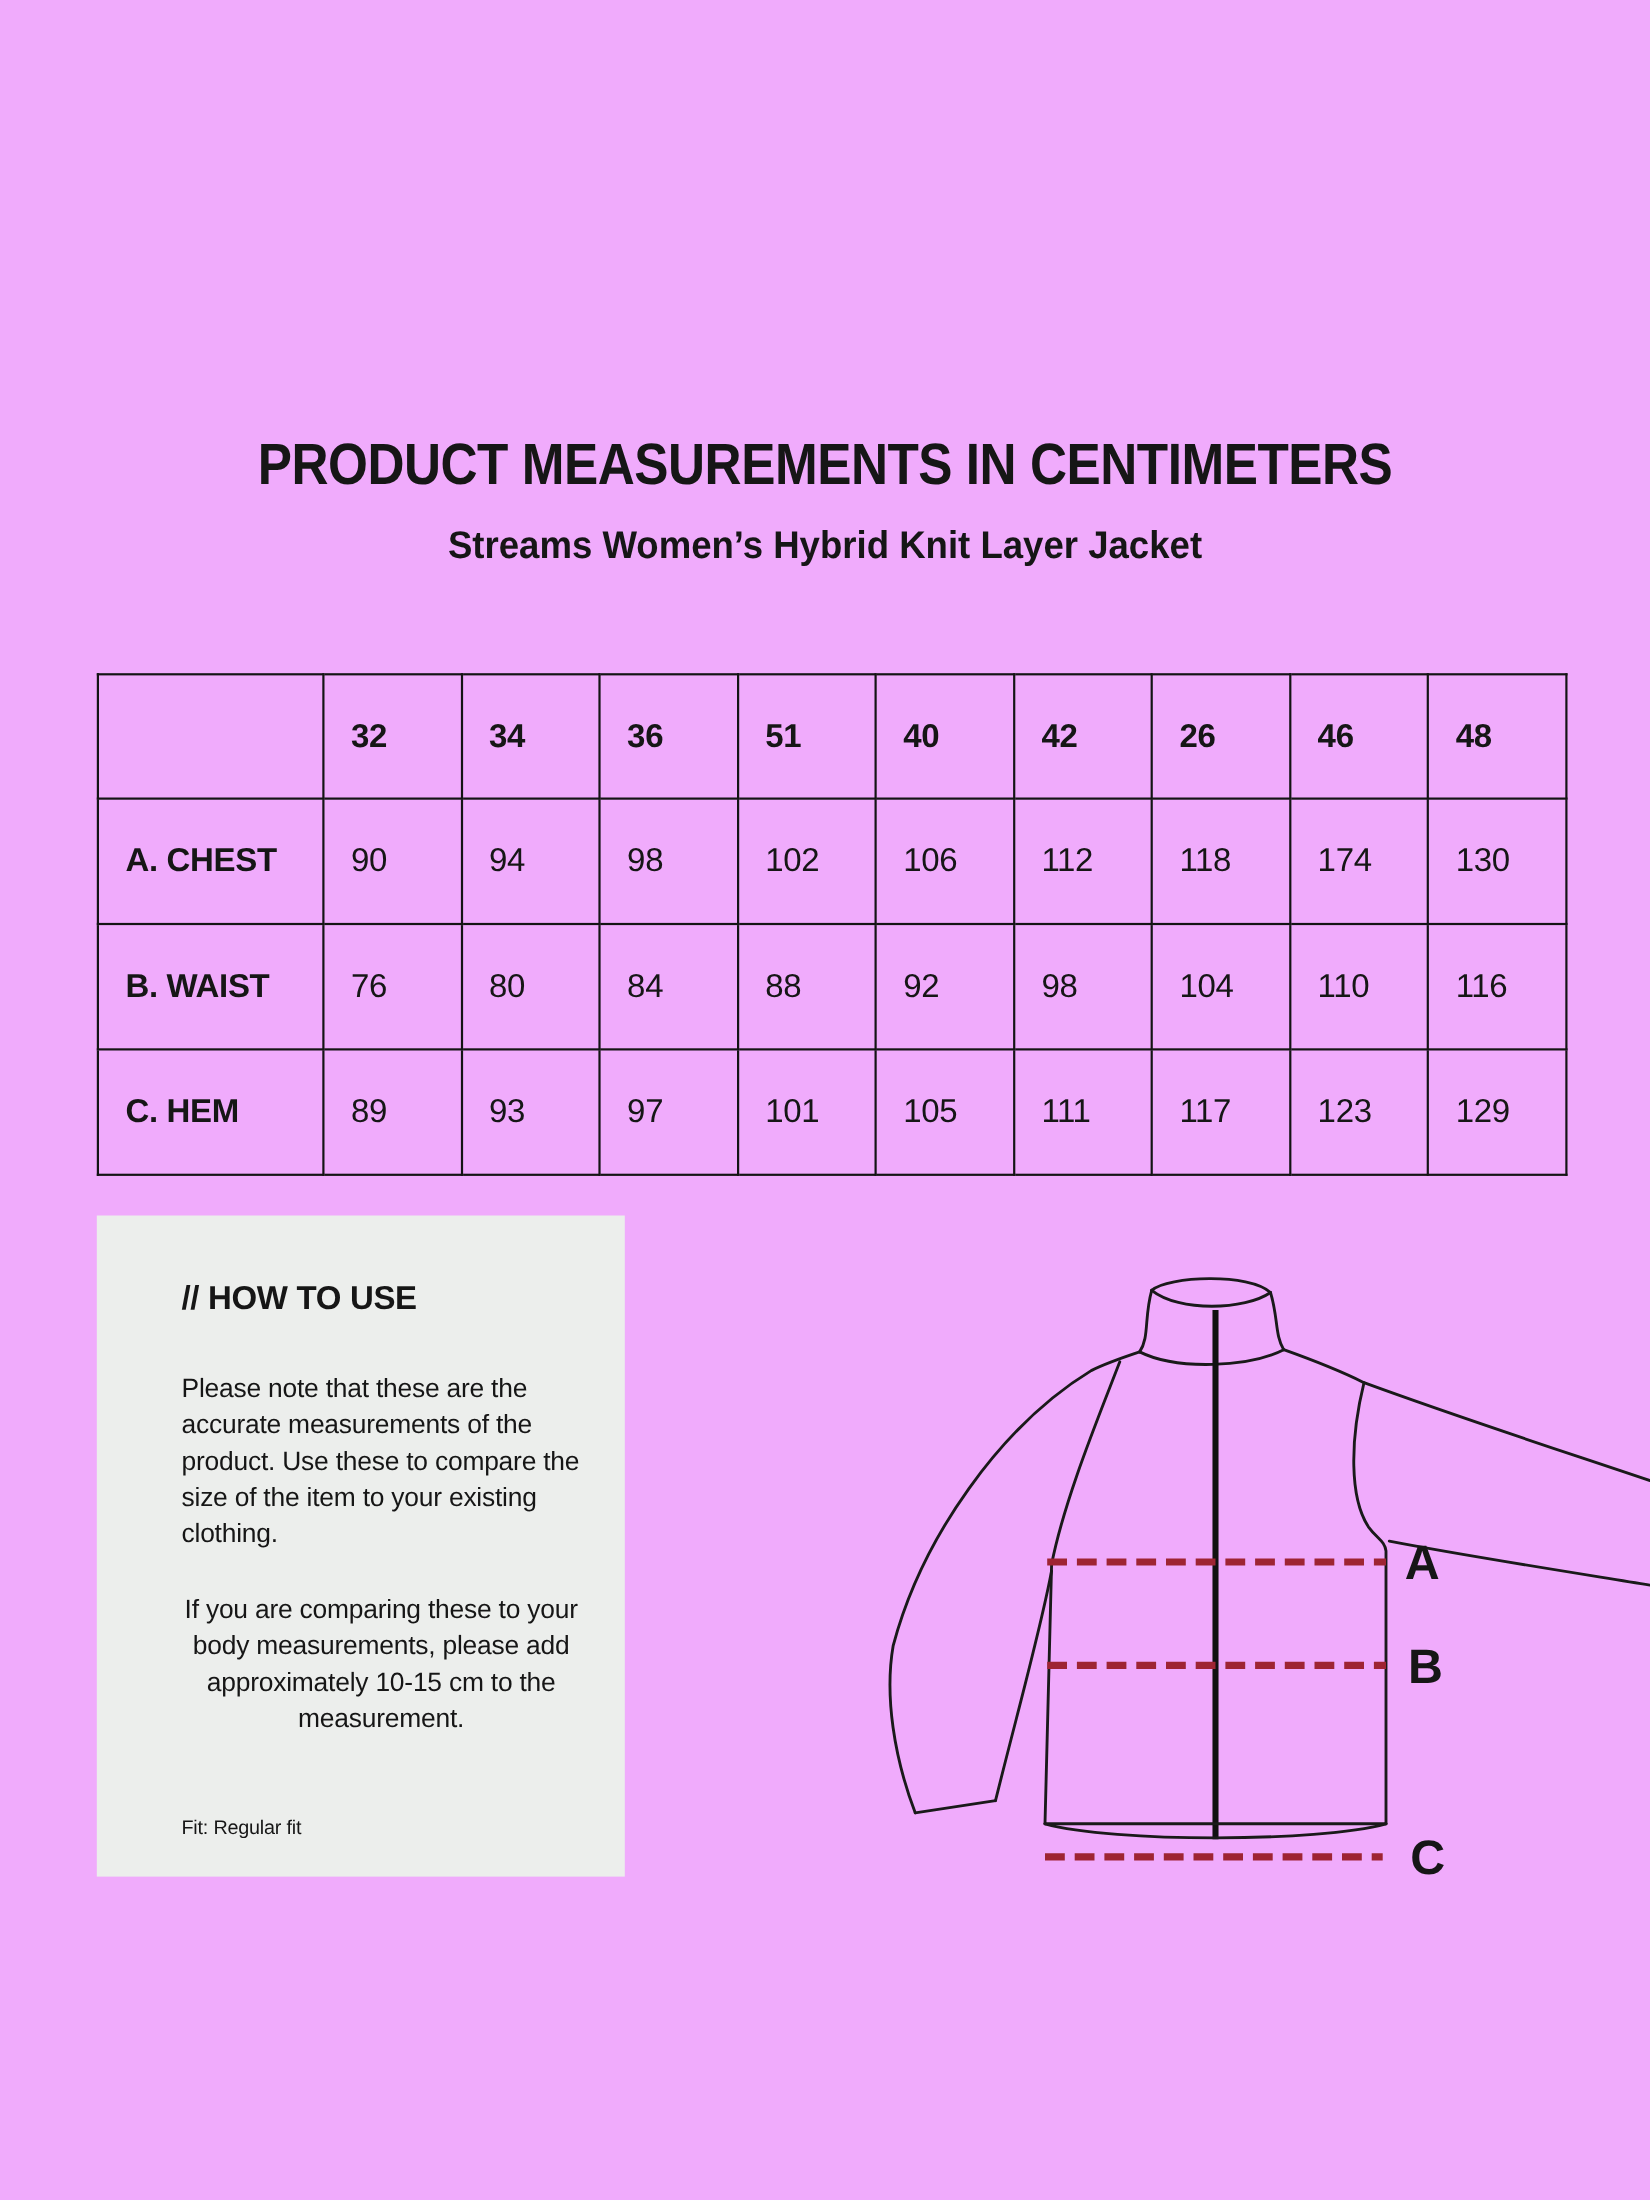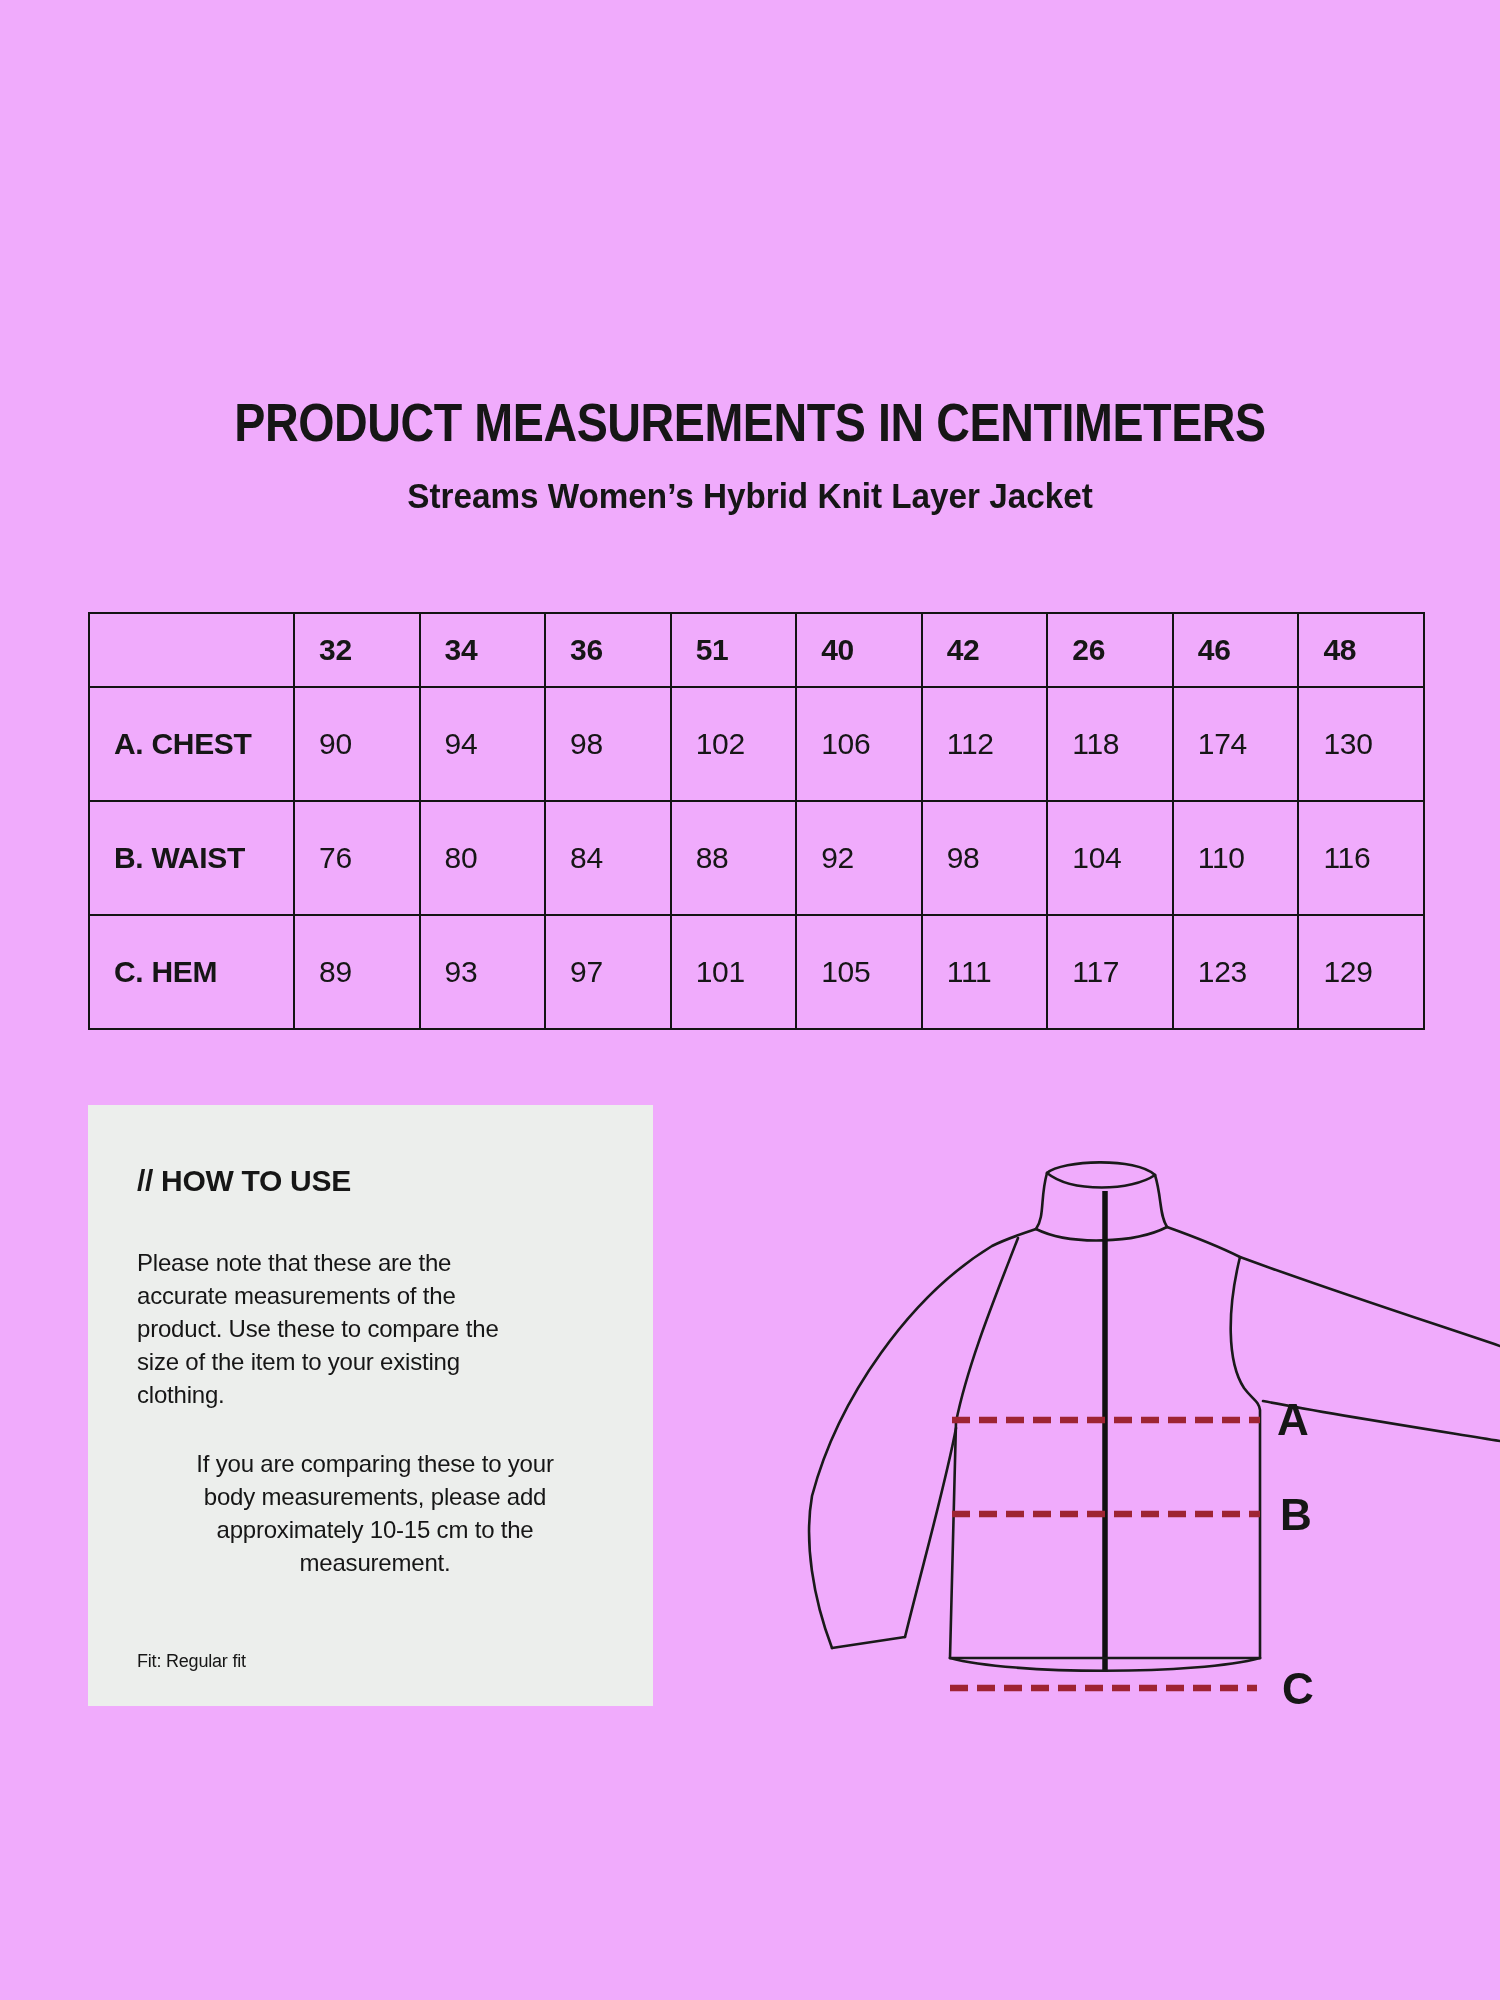--- a/index.html
+++ b/index.html
@@ -44,34 +44,34 @@
     table-layout: fixed;
     font-size: 30px;
   }
   table.size-table th, table.size-table td {
     border: 2px solid #141414;
     text-align: left;
     vertical-align: middle;
     padding: 0 0 0 24px;
     letter-spacing: -0.3px;
   }
-  table.size-table tr.header-row { height: 74px; }
+  table.size-table tr.header-row { height: 113px; }
   table.size-table tr.data-row { height: 114px; margin-top: 48px; }
   table.size-table th { font-weight: 700; }
   table.size-table td { font-weight: 400; }
 
   .info-box {
     position: absolute;
     left: 88px;
     top: 1105px;
-    width: 565px;
+    width: 480px;
     height: 601px;
     background: #eceeec;
     box-sizing: border-box;
-    padding: 58px 40px 0 49px;
+    padding: 58px 40px 0 77px;
   }
   .info-heading {
     font-size: 30px;
     font-weight: 700;
     line-height: 36px;
     letter-spacing: -0.3px;
   }
   .info-para {
     margin: 0;
     font-size: 24px;

